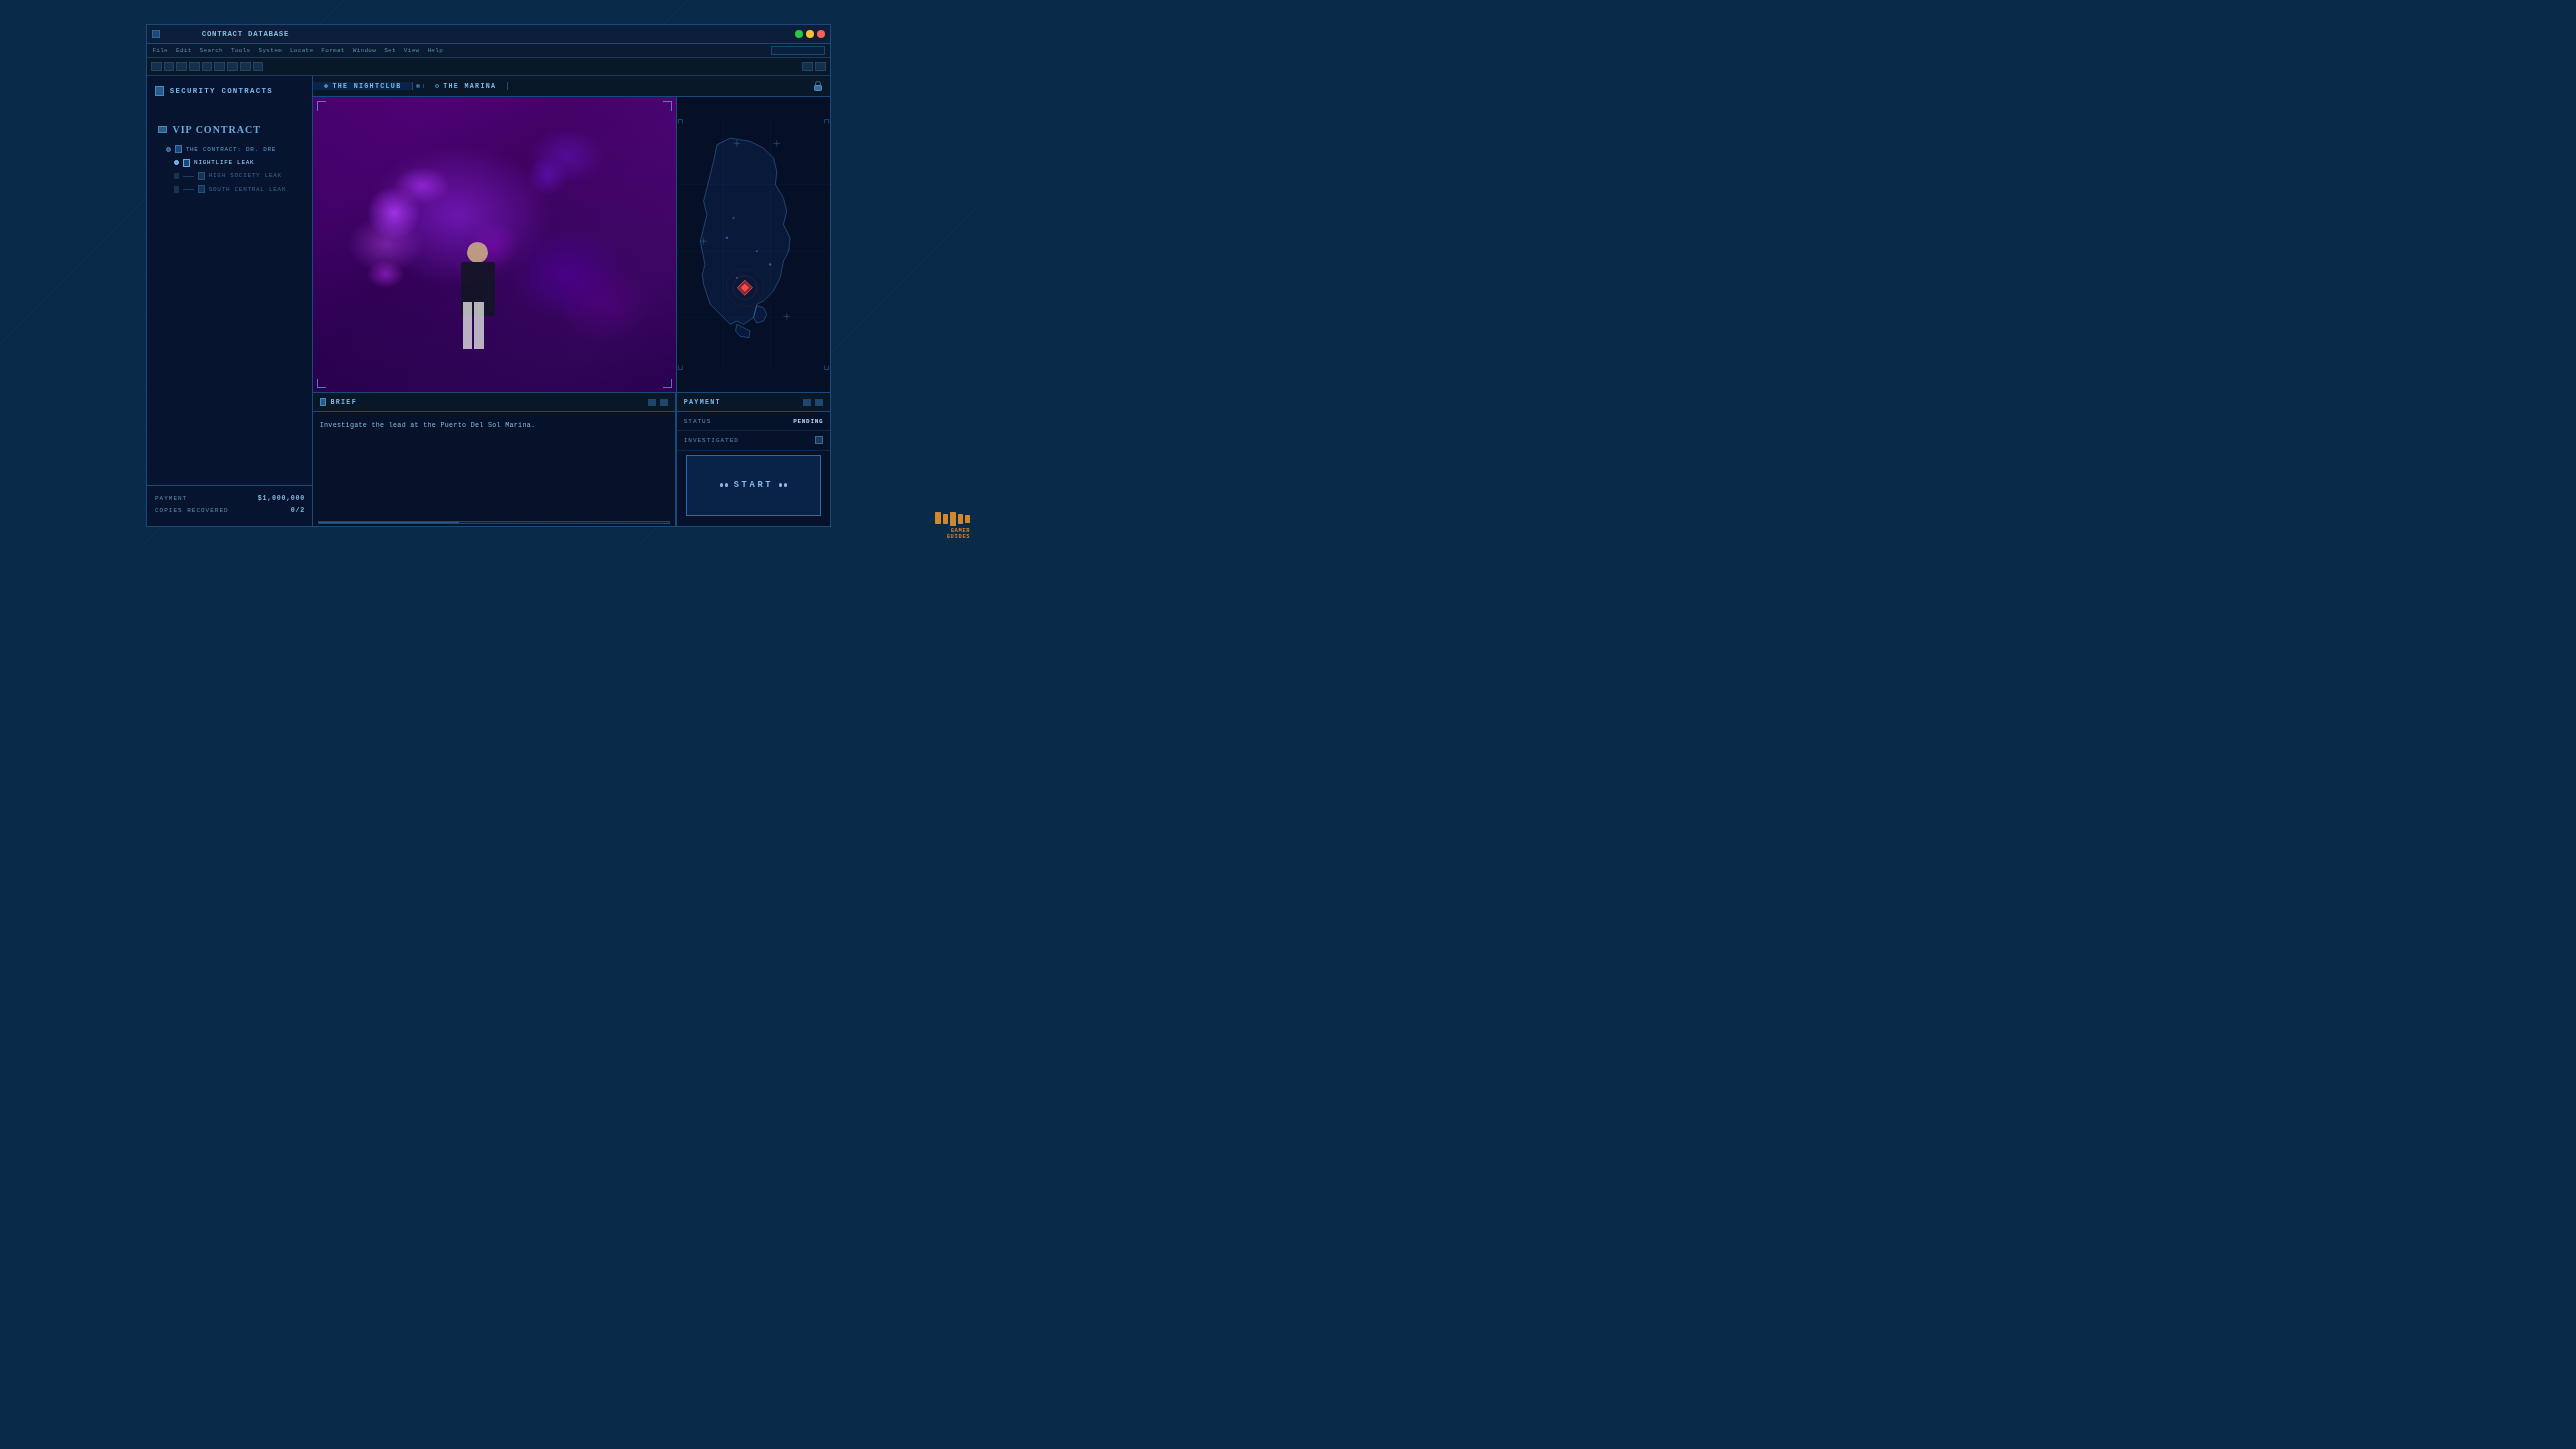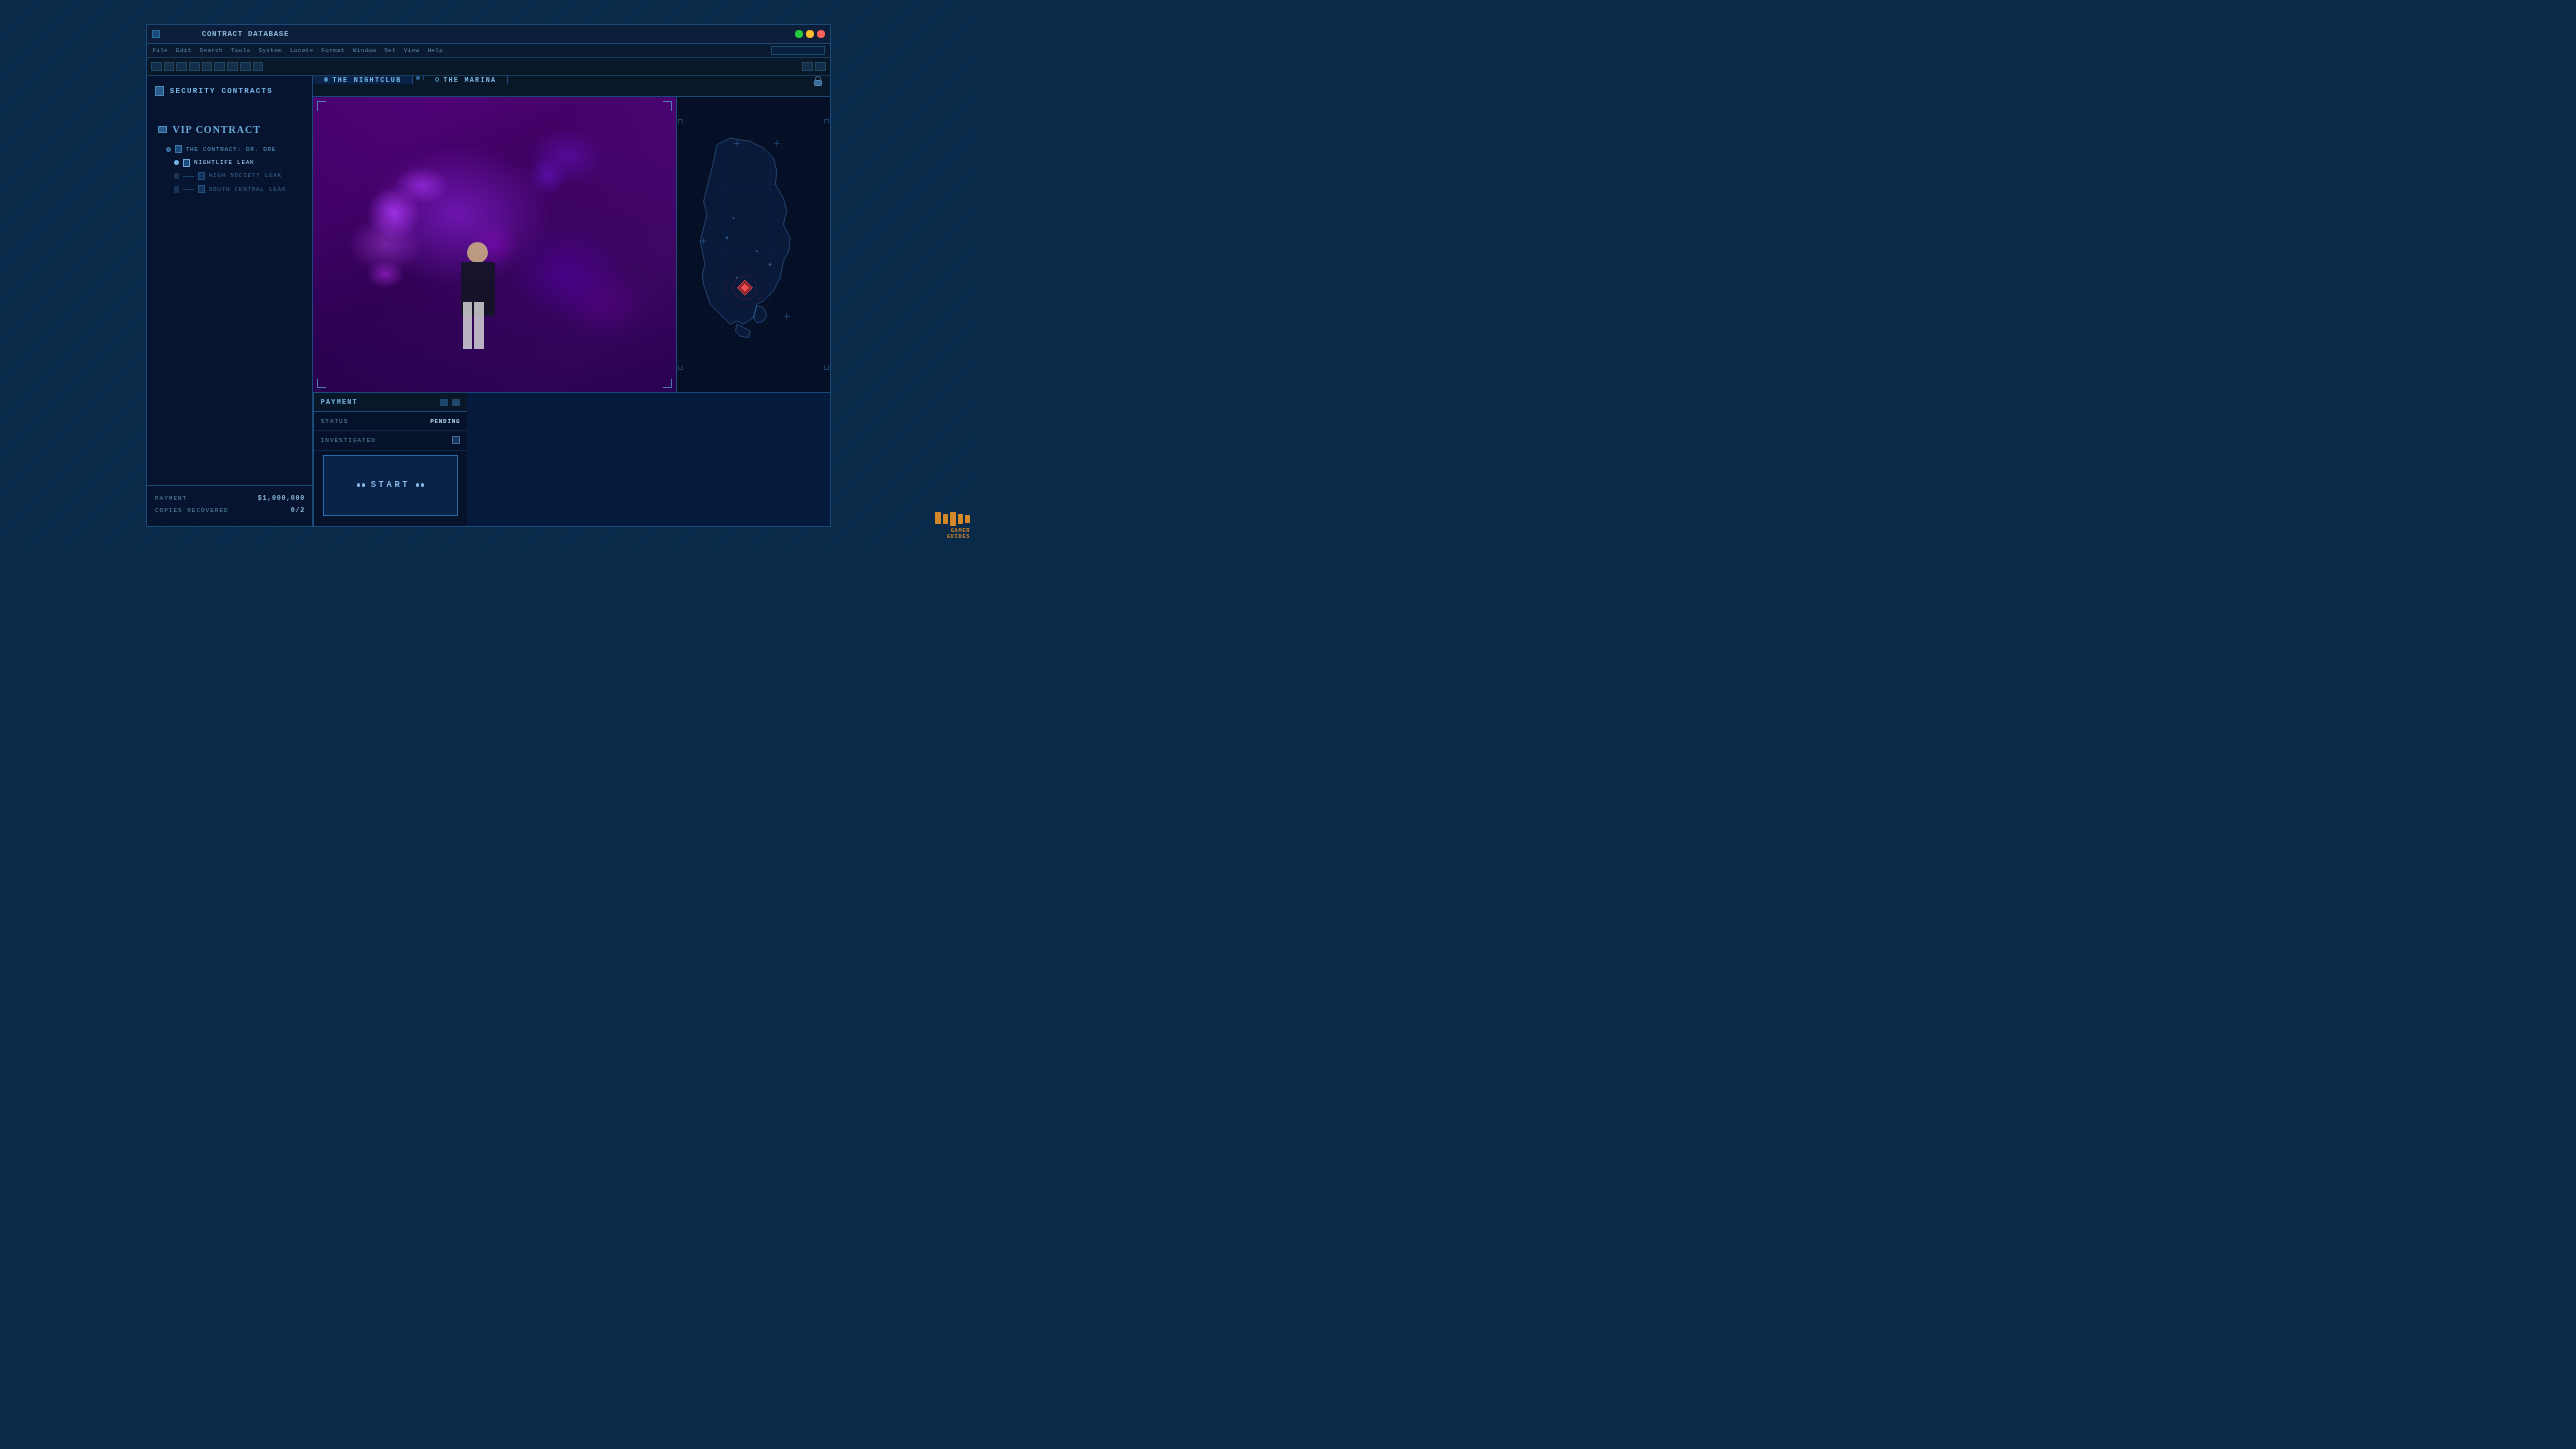--- a/index.html
+++ b/index.html
@@ -233,21 +233,21 @@
       flex-direction: column;
       min-width: 0;
     }
 
     
     .tabs {
       display: flex;
       background: #091828;
       border-bottom: 0.7px solid #1a4a7a;
       height: 21.5px;
-      align-items: flex-start;
+      align-items: center;
     }
     .tab {
       display: flex;
       align-items: center;
       gap: 4px;
       padding: 0 10.7px;
       border-right: 0.7px solid #1a4a7a;
       cursor: pointer;
       position: relative;
     }
@@ -734,20 +734,35 @@
                 <circle cx="140" cy="220" r="2"></circle>
                 <circle cx="85" cy="150" r="1.5"></circle>
               </g>
             </svg>
           </div>
         </div>
       </div>
 
       <div class="bottom-split">
 
+        <div class="brief-panel">
+          <div class="panel-header">
+            <div class="panel-doc-icon"></div>
+            <span class="panel-title">BRIEF</span>
+            <div class="panel-header-icons">
+              <div class="ph-icon"></div>
+              <div class="ph-icon"></div>
+            </div>
+          </div>
+          <div class="brief-text">Investigate the lead at the Puerto Del Sol Marina.</div>
+          <div style="flex:1;"></div>
+          <div class="brief-scrollbar">
+            <div class="brief-scrollbar-inner"></div>
+          </div>
+        </div>
 
         <div class="details-panel">
           <div class="panel-header">
             <span class="panel-title">PAYMENT</span>
             <div class="panel-header-icons">
               <div class="ph-icon"></div>
               <div class="ph-icon"></div>
             </div>
           </div>
 

